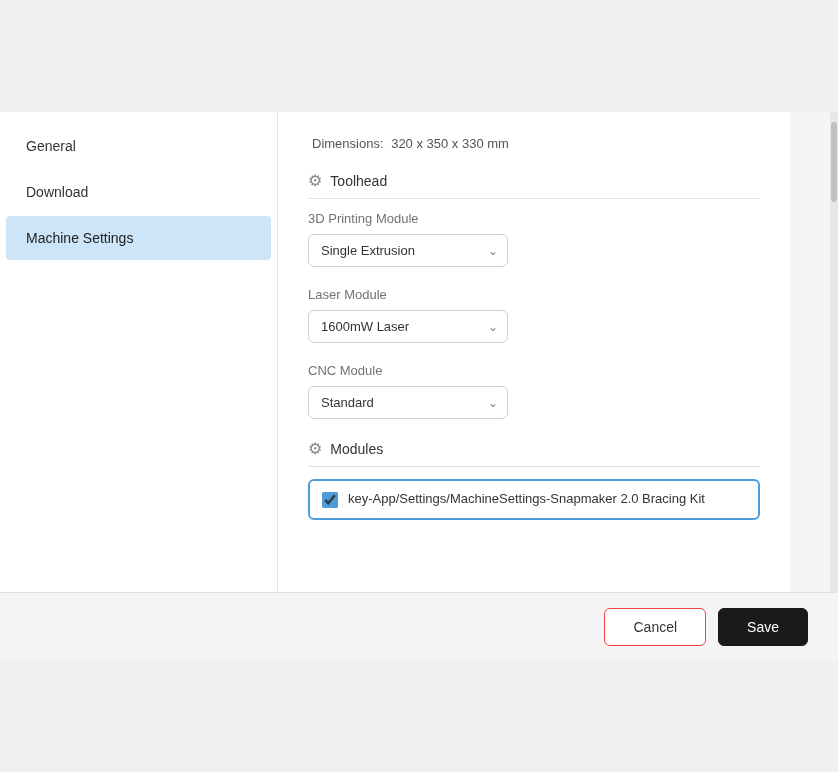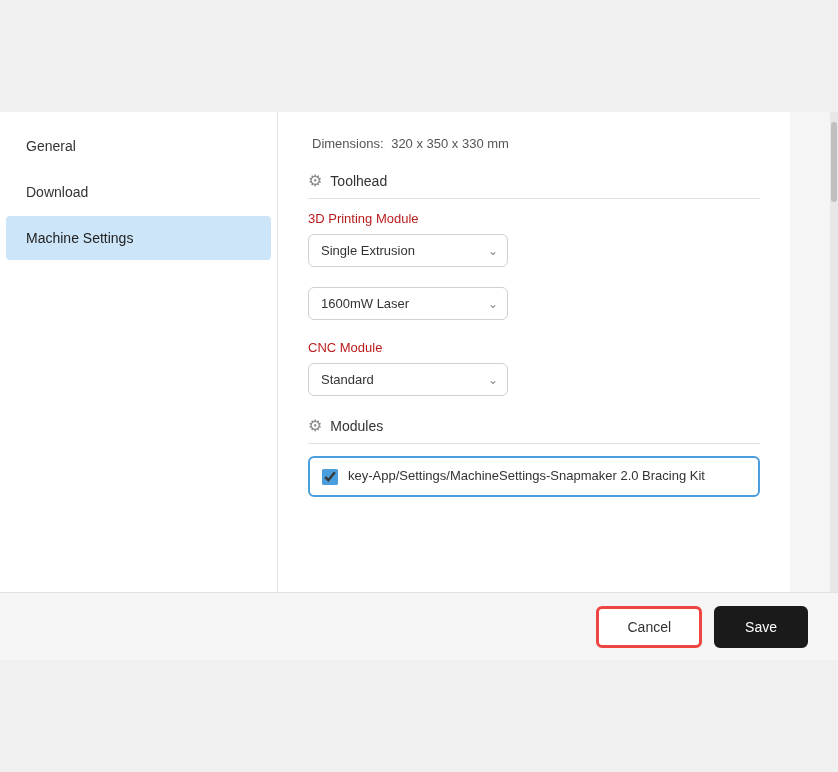--- a/index.html
+++ b/index.html
@@ -74,21 +74,21 @@
     }
     .gear-icon {
       color: #888;
       font-size: 16px;
     }
     .form-group {
       margin-bottom: 20px;
     }
     .form-label {
       font-size: 13px;
-      color: #b91c1c;
+      color: #737373;
       margin-bottom: 8px;
       display: block;
     }
     .select-wrapper {
       position: relative;
       display: inline-block;
       width: 200px;
     }
     .select-wrapper select {
       appearance: none;
@@ -162,21 +162,21 @@
       align-items: center;
       justify-content: flex-end;
       padding: 0 30px;
       gap: 12px;
     }
     .btn {
       padding: 10px 28px;
       font-size: 14px;
       border-radius: 6px;
       cursor: pointer;
-      border: 3px solid #ef4444;
+      border: 1px solid #ef4444;
       font-family: inherit;
     }
     .btn-cancel {
       background: #fff;
       color: #333;
     }
     .btn-save {
       background: #1a1a1a;
       color: #fff;
       border-color: #1a1a1a;
@@ -224,20 +224,21 @@
           <div class="select-wrapper">
             <select>
               <option value="single">Single Extrusion</option>
               <option value="dual">Dual Extrusion</option>
             </select>
             <span class="chevron-icon">⌄</span>
           </div>
         </div>
 
         <div class="form-group">
+          <label class="form-label">Laser Module</label>
           <div class="select-wrapper">
             <select>
               <option value="1600mw">1600mW Laser</option>
               <option value="200mw">200mW Laser</option>
               <option value="10w">10W Laser</option>
             </select>
             <span class="chevron-icon">⌄</span>
           </div>
         </div>
 

